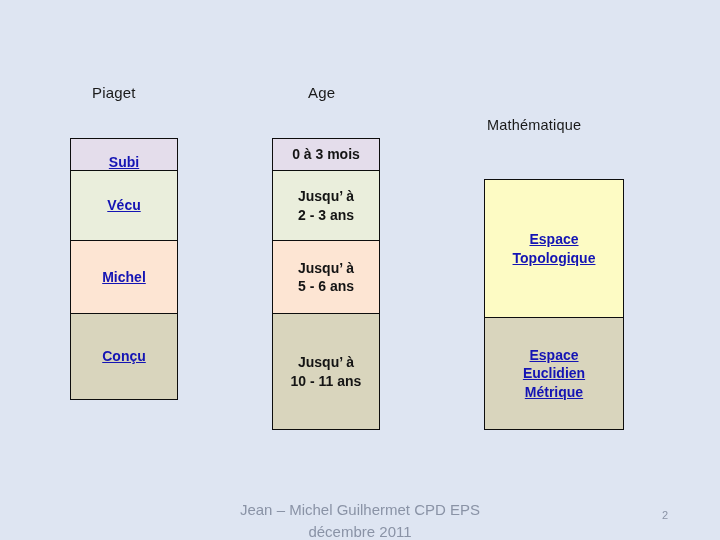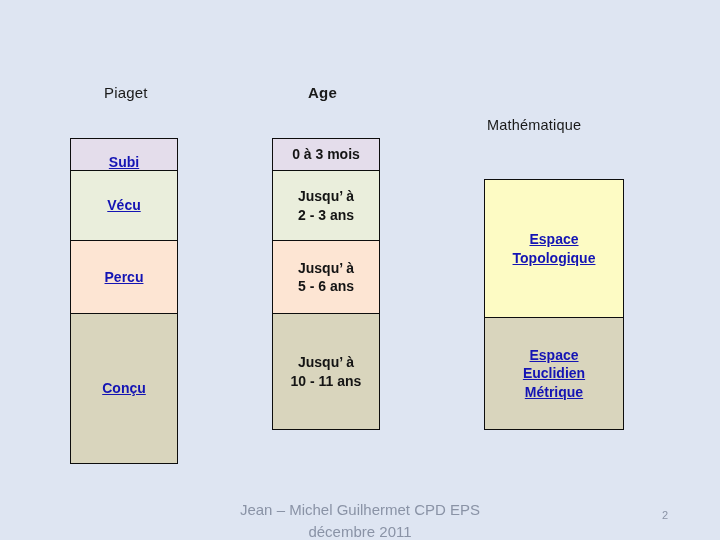--- a/index.html
+++ b/index.html
@@ -24,22 +24,22 @@
 
   
   .col-header {
     position: absolute;
     color: #1a1a1a;
     font-size: 15px;
     font-weight: 400;
     white-space: nowrap;
     letter-spacing: 0.2px;
   }
-  .hdr-piaget      { left: 104px;  top: 84px;  }
-  .hdr-age         { left: 308px; top: 84px; font-weight: bold;  }
+  .hdr-piaget      { left: 92px;  top: 84px;  }
+  .hdr-age         { left: 308px; top: 84px;  }
   .hdr-mathematique{ left: 487px; top: 89px;  font-size: 14.5px; margin-top: 28px; }
 
   
   .cell {
     position: absolute;
     box-sizing: border-box;
     border: 1.6px solid #0d0d0d;
     display: flex;
     align-items: center;
     justify-content: center;
@@ -61,21 +61,21 @@
     font-size: 14px;
     font-weight: 700;
     white-space: pre-line;
   }
 
   
   .c1 { left: 70px; width: 108px; }
   .c1.r1 { top: 138px; height: 48px;  background: #e4ddeb; }
   .c1.r2 { top: 170px; height: 71px;  background: #eaeedc; }
   .c1.r3 { top: 240px; height: 74px;  background: #fde5d3; }
-  .c1.r4 { top: 313px; height: 151px; background: #d9d5bd; }
+  .c1.r4 { top: 313px; height: 87px; background: #d9d5bd; }
 
   
   .c2 { left: 272px; width: 108px; }
   .c2.r1 { top: 138px; height: 33px;  background: #e4ddeb; text-align: center; }
   .c2.r2 { top: 170px; height: 71px;  background: #eaeedc; }
   .c2.r3 { top: 240px; height: 74px;  background: #fde5d3; }
   .c2.r4 { top: 313px; height: 117px; background: #d9d5bd; }
 
   
   .c3 { left: 484px; width: 140px; }
@@ -115,21 +115,21 @@
 
   <div class="cell c1 r1">
     <span class="link-label">Subi</span>
   </div>
 
   <div class="cell c1 r2">
     <span class="link-label">Vécu</span>
   </div>
 
   <div class="cell c1 r3">
-    <span class="link-label">Percu</span>
+    <span class="link-label">Michel</span>
   </div>
 
   <div class="cell c1 r4">
     <span class="link-label">Conçu</span>
   </div>
 
   <div class="cell c2 r1">
     <span class="plain-label">0 à 3 mois</span>
   </div>
 

